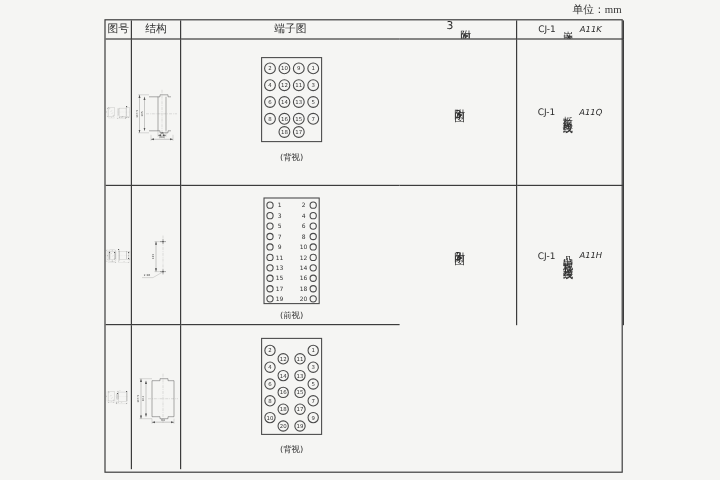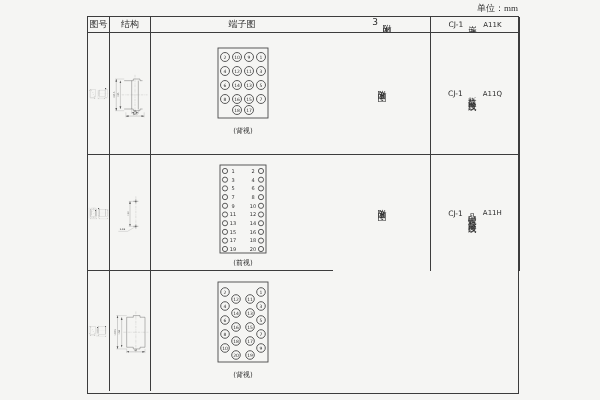--- a/index.html
+++ b/index.html
@@ -21,21 +21,21 @@
     display:flex;align-items:center;justify-content:center;overflow:hidden;
   }
   .cell.last-col{border-right:none;}
   .cell.last-row{border-bottom:none;}
   .hcell{font-size:9px;white-space:nowrap;}
   .vtext{writing-mode:vertical-rl;text-orientation:upright;}
   .figtext{font-size:9px;letter-spacing:4px;}
   .structure{flex-direction:row;gap:4px;}
   .code{font-size:7.5px;}
   .stylename{font-size:8.5px;letter-spacing:2px;}
-  .model{font-size:7px;}
+  .model{font-size:7px;font-style:italic;}
   svg{display:block;}
   svg text{fill:#333;}
   .obj{stroke:#4a4a4a;stroke-width:0.9;fill:none;}
   .dim{stroke:#555;stroke-width:0.6;fill:none;}
   .ext{stroke:#777;stroke-width:0.5;}
   .cl{stroke:#888;stroke-width:0.5;stroke-dasharray:6 2 1.5 2;}
   .dimtxt{font-size:5.5px;}
   .termnum{font-size:4.5px;text-anchor:middle;}
   .viewlbl{font-size:7px;text-anchor:middle;}
   .slash{stroke:#4a4a4a;stroke-width:1.4;}

